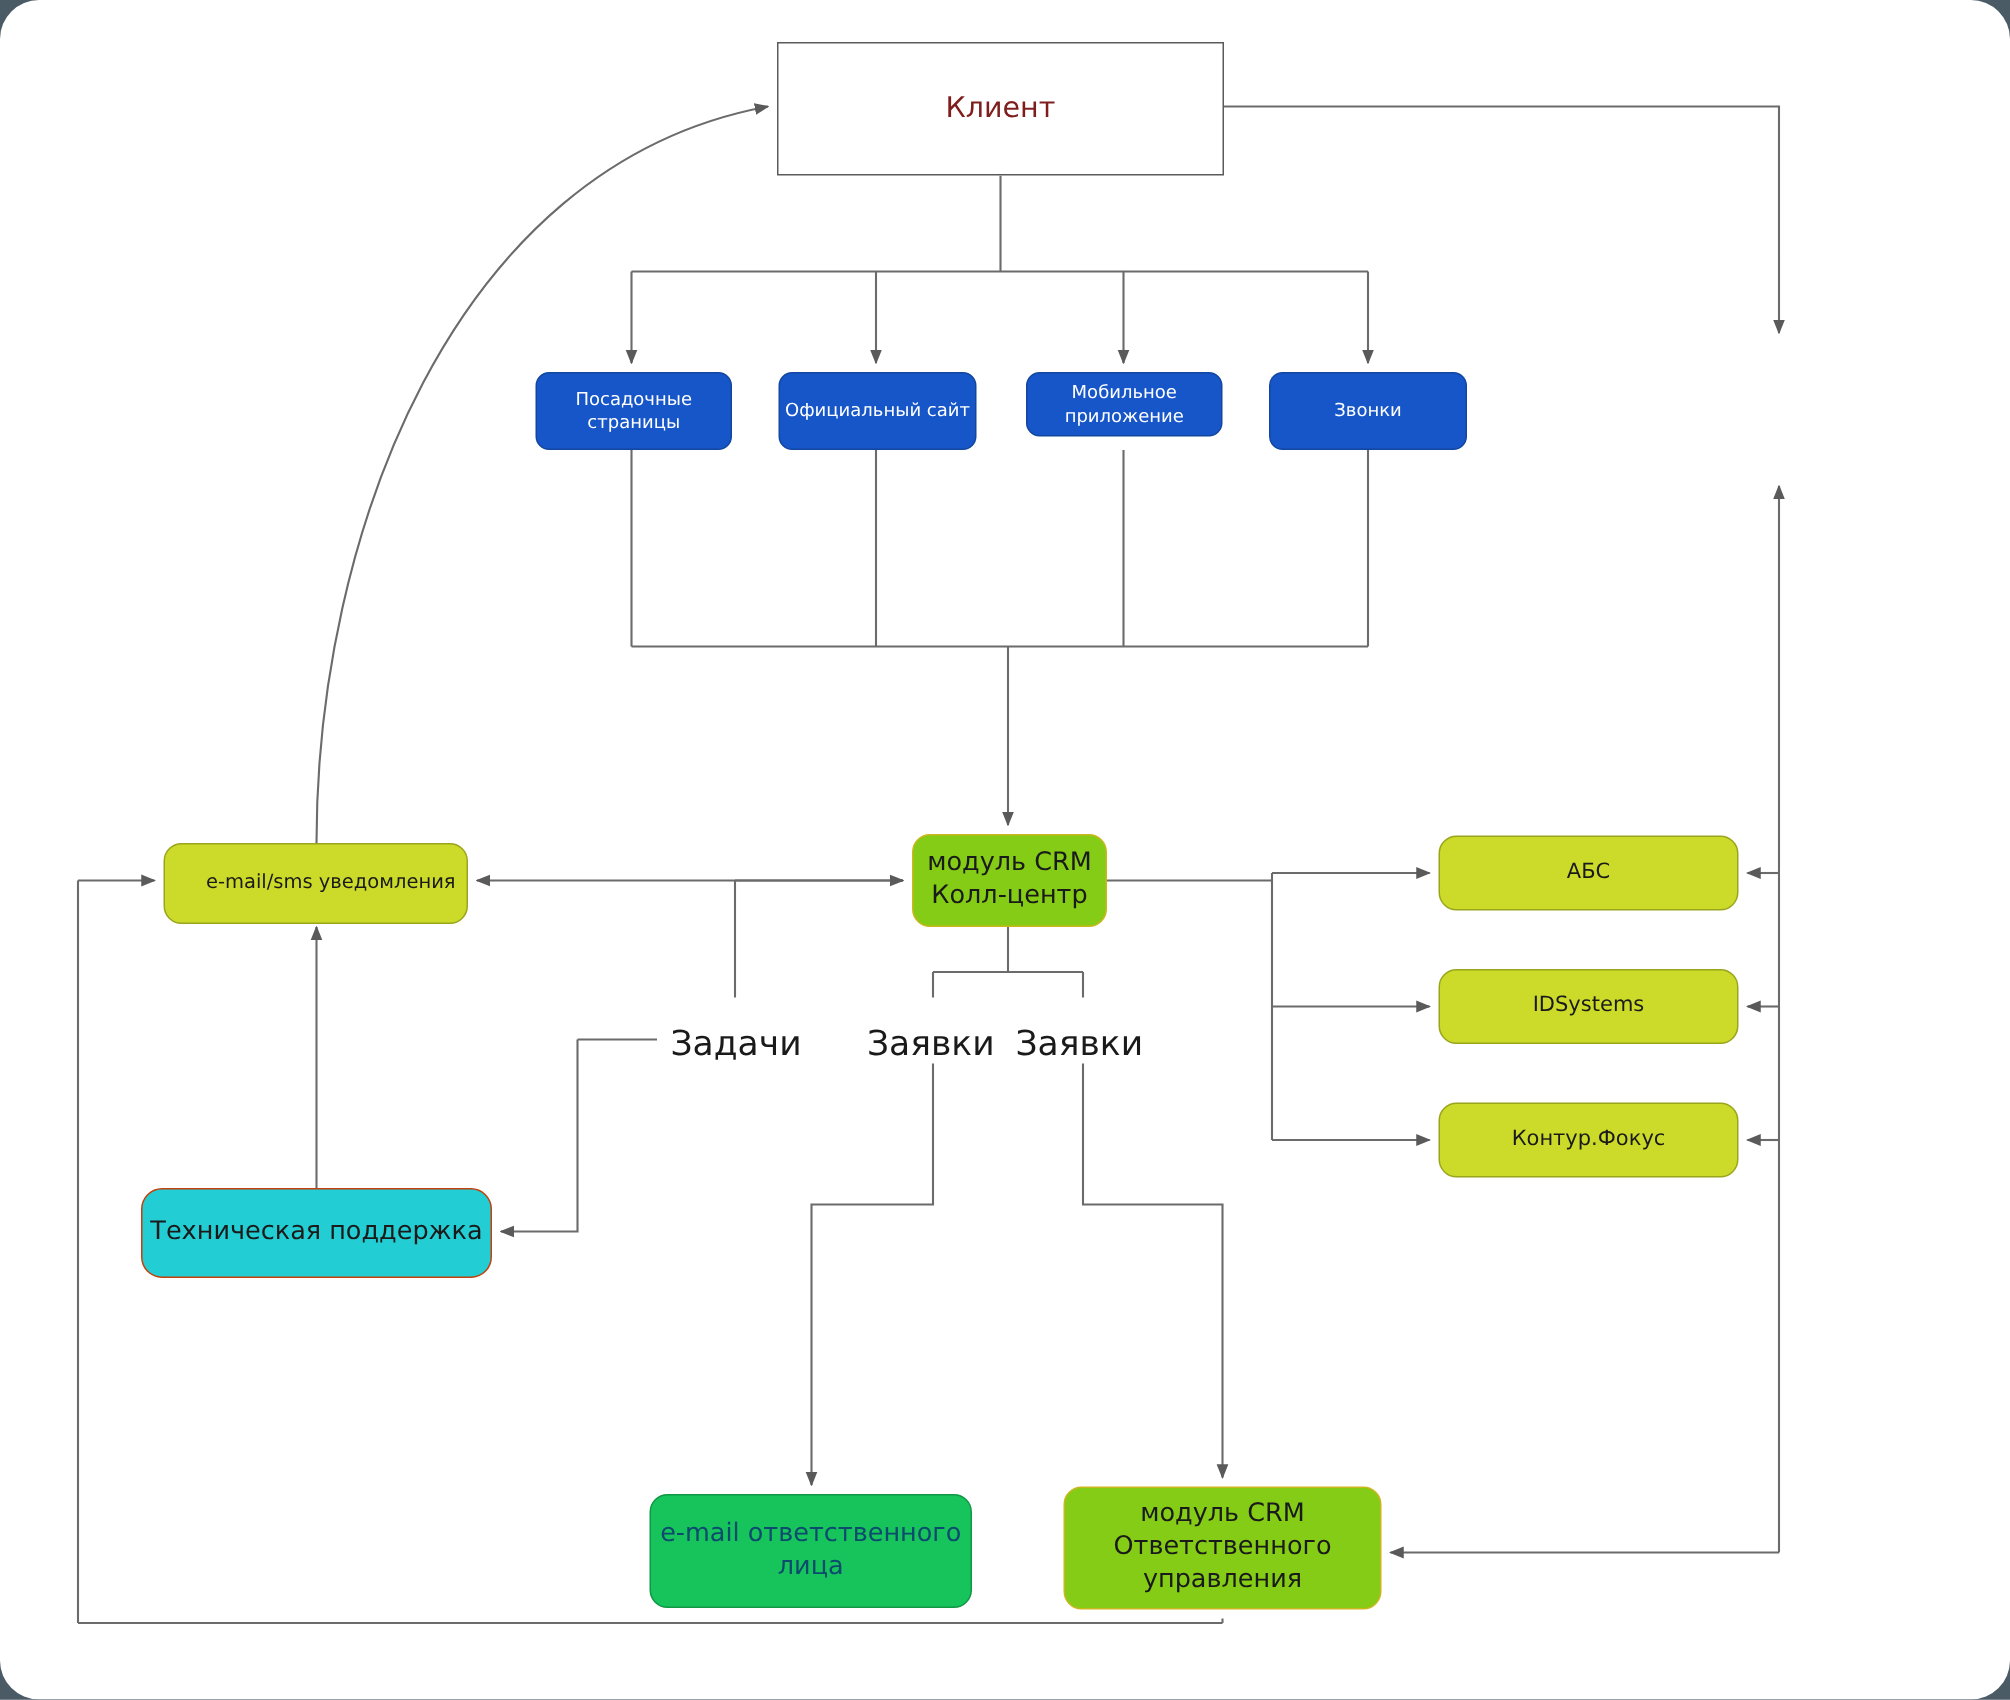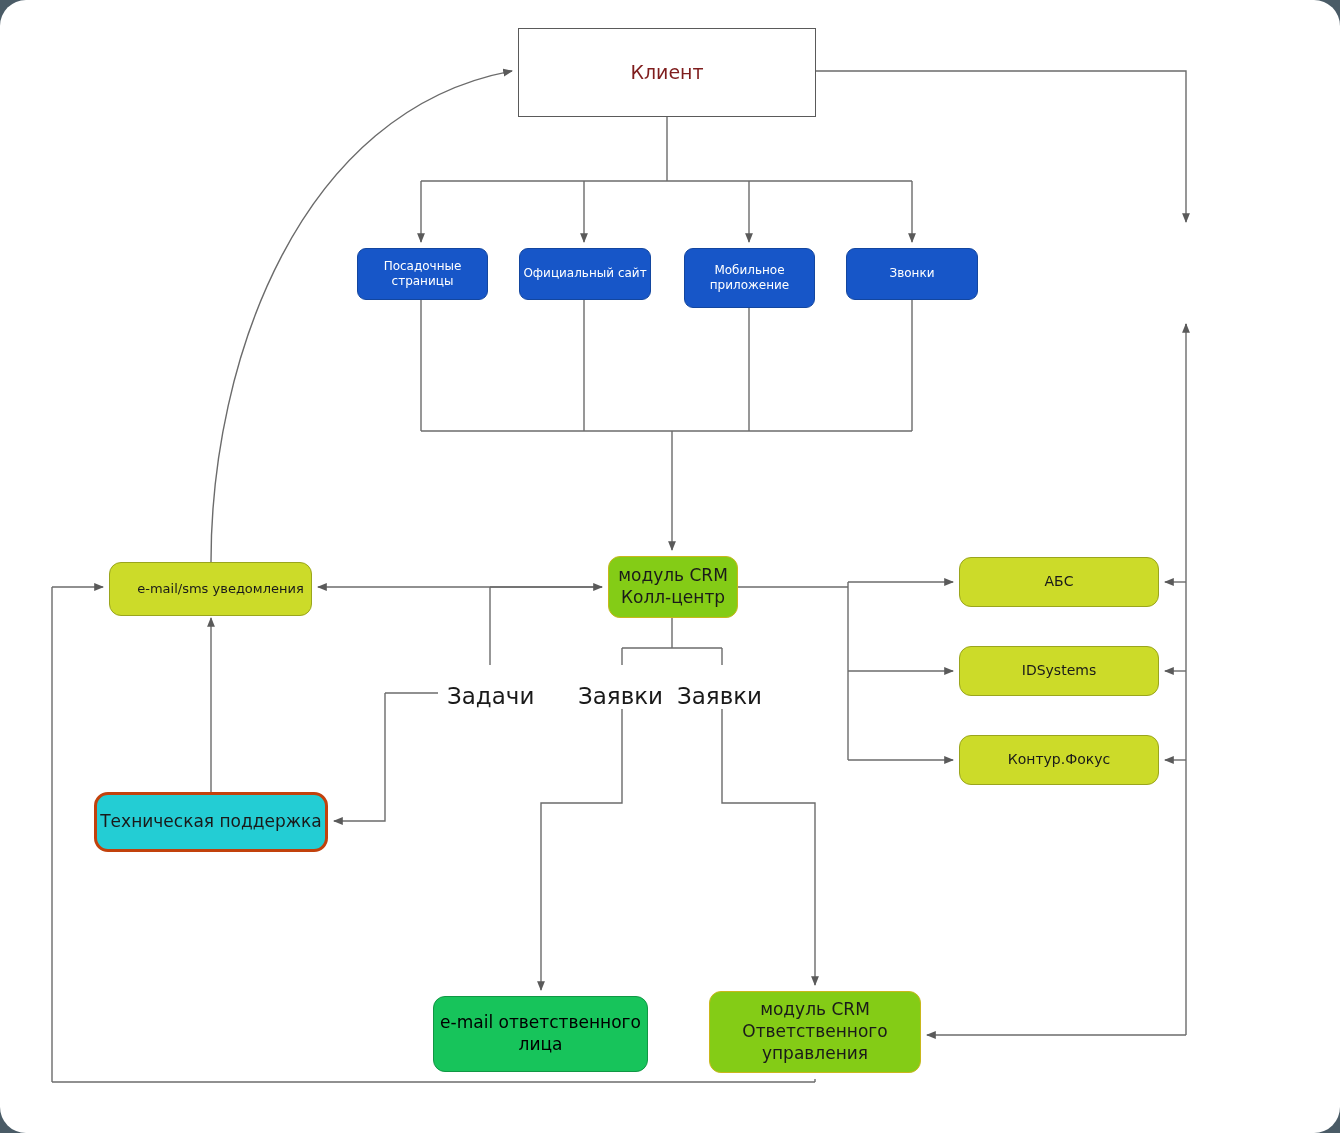--- a/index.html
+++ b/index.html
@@ -48,41 +48,41 @@
     color: #ffffff;
   }
   .n-cyan {
     background: #2ad8de;
     border: 1px solid #1aa8ad;
     border-radius: 14px;
     color: #ffffff;
   }
   .n-cyan-dark {
     background: #23cdd4;
-    border: 3px solid #c2410c;
+    border: 1px solid #c2410c;
     border-radius: 14px;
     color: #1a1a1a;
   }
   .n-lime {
     background: #ccdb29;
     border: 1px solid #9aa51d;
     border-radius: 12px;
     color: #1a1a1a;
   }
   .n-yellow {
     background: #84cc16;
     border: 1px solid #c9b71c;
     border-radius: 12px;
     color: #1a1a1a;
   }
   .n-green {
     background: #17c45b;
     border: 1px solid #109744;
     border-radius: 12px;
-    color: #000000;
+    color: #0c4a6e;
   }
   .edge-label {
     position: absolute;
     color: #1a1a1a;
     white-space: nowrap;
     background: transparent;
   }
 </style>
 </head>
 <body>
@@ -154,21 +154,21 @@
 
       <path d="M 211 562 C 211 360, 300 110, 512 71" marker-end="url(#arrow)"></path>
 
     </g>
   </svg>
 
   <div class="node n-rect" style="left:518px; top:28px; width:298px; height:89px; font-size:19px;">Клиент</div>
   <div class="node n-blue" style="left:357px; top:248px; width:131px; height:52px; font-size:12px;">Посадочные
 страницы</div>
   <div class="node n-blue" style="left:519px; top:248px; width:132px; height:52px; font-size:12px;">Официальный сайт</div>
-  <div class="node n-blue" style="left:684px; top:248px; width:131px; height:60px; font-size:12px;">Мобильное
+  <div class="node n-blue" style="left:684px; top:248px; width:131px; height:43px; font-size:12px;">Мобильное
 приложение</div>
   <div class="node n-blue" style="left:846px; top:248px; width:132px; height:52px; font-size:12px;">Звонки</div>
   <div class="node n-lime" style="left:109px; top:562px; width:203px; height:54px; font-size:13px;padding-left:20px;">e-mail/sms уведомления</div>
   <div class="node n-yellow" style="left:608px; top:556px; width:130px; height:62px; font-size:17px;">модуль CRM
 Колл-центр</div>
   <div class="node n-lime" style="left:959px; top:557px; width:200px; height:50px; font-size:14px;">АБС</div>
   <div class="node n-lime" style="left:959px; top:646px; width:200px; height:50px; font-size:14px;">IDSystems</div>
   <div class="node n-lime" style="left:959px; top:735px; width:200px; height:50px; font-size:14px;">Контур.Фокус</div>
   <div class="node n-cyan-dark" style="left:94px; top:792px; width:234px; height:60px; font-size:17px;">Техническая поддержка</div>
   <div class="node n-green" style="left:433px; top:996px; width:215px; height:76px; font-size:17px;">e-mail ответственного

